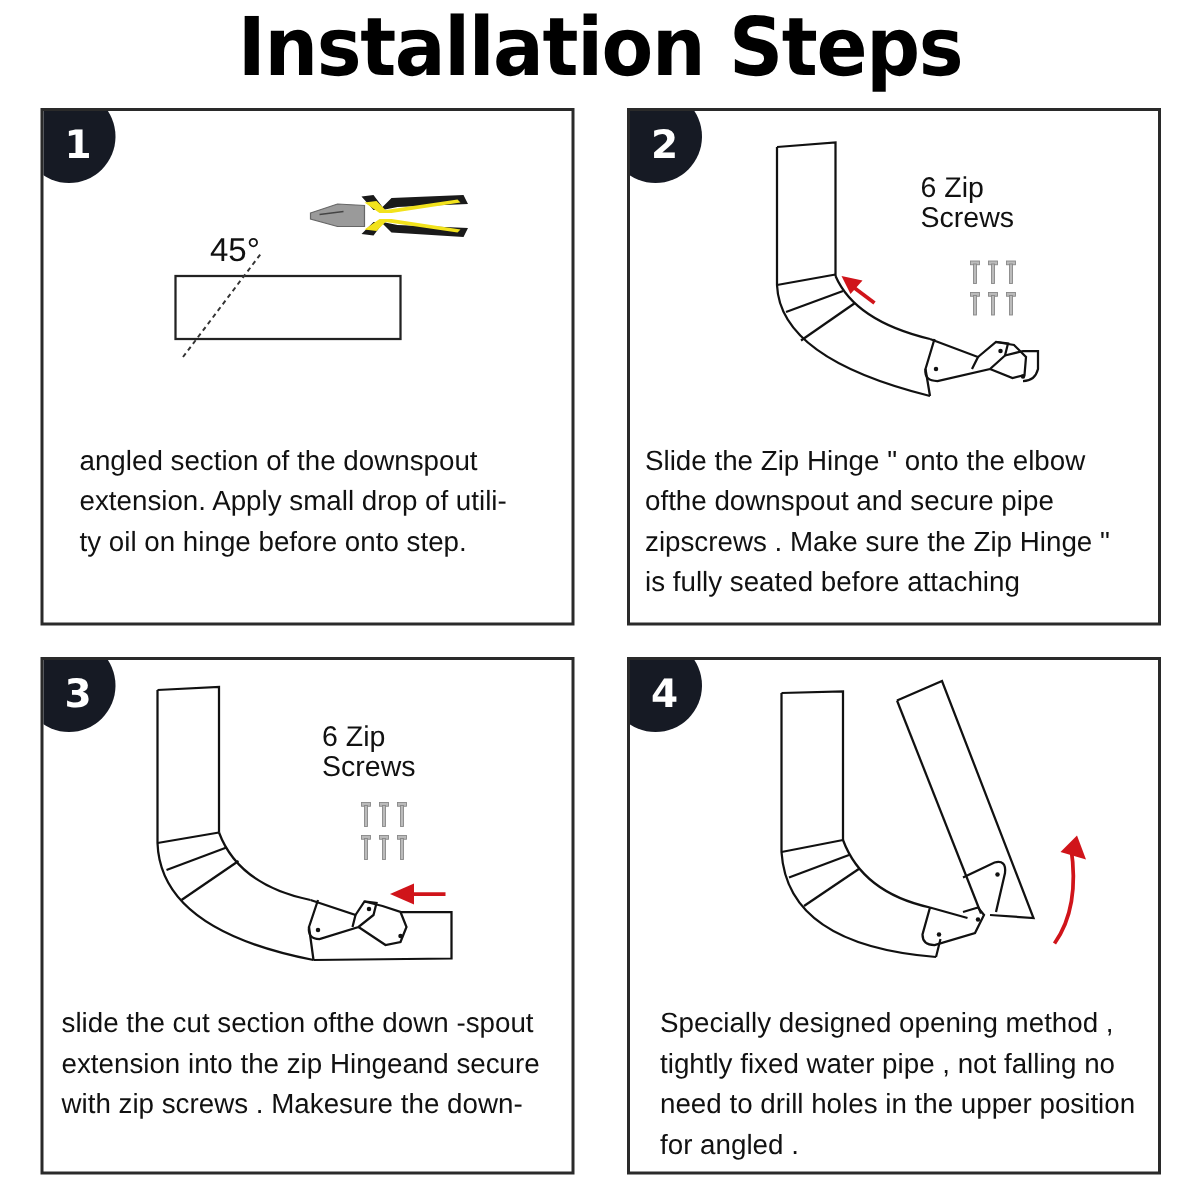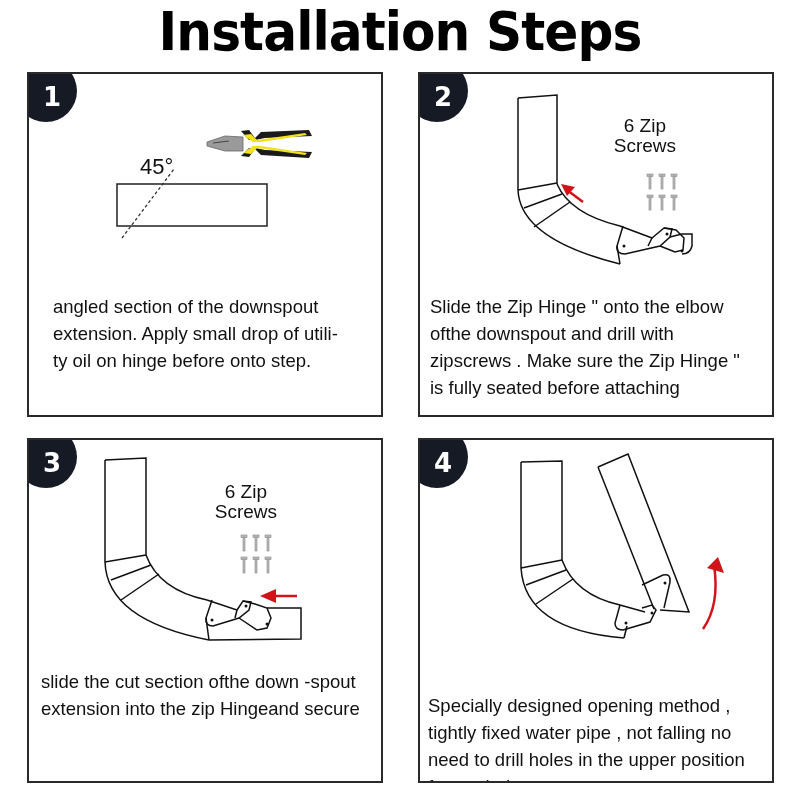--- a/index.html
+++ b/index.html
@@ -11,21 +11,21 @@
            color: #000; transform: scaleX(0.93); }
   .panel { position: absolute; border: 2px solid #2a2a2a; background: #fff; box-sizing: border-box; overflow: hidden; }
   .badge { position: absolute; left: -14px; top: -14px; width: 62px; height: 62px;
            border-radius: 50%; background: #161a24; color: #fff; font-weight: bold;
            font-family: "DejaVu Sans", sans-serif; font-size: 26px; line-height: 62px;
            text-align: center; }
   .badge span { position: relative; left: 6px; top: 6px; }
   .figure { position: absolute; left: 0; top: 0; }
   .desc { position: absolute; left: 24px; font-size: 18.5px; line-height: 27px; color: #111; white-space: nowrap; }
   .desc div { height: 27px; }
-  .screw-label { font-size: 19px; line-height: 20px; text-align: center; position: absolute; }
+  .screw-label { font-size: 19px; line-height: 20px; text-align: left; position: absolute; }
 </style>
 </head>
 <body>
 
 <div class="title">Installation Steps</div>
 
 <div class="panel" style="left:27px; top:72px; width:356px; height:345px;">
   <svg class="figure" width="356" height="220" viewBox="0 0 356 220">
     <rect x="88" y="110" width="150" height="42" fill="none" stroke="#222" stroke-width="1.5"></rect>
     <line x1="93" y1="164" x2="145" y2="95" stroke="#333" stroke-width="1.3" stroke-dasharray="3,2.5"></line>
@@ -85,21 +85,21 @@
         <rect x="253" y="123" width="2" height="13"></rect>
     </g>
   </svg>
   <div class="screw-label" style="right:96px; top:42px;">
     <div>6 Zip</div>
     <div>Screws</div>
   </div>
   <div class="badge"><span>2</span></div>
   <div class="desc" style="top:219px; left:10px;">
     <div>Slide the Zip Hinge " onto the elbow</div>
-    <div>ofthe downspout and drill with</div>
+    <div>ofthe downspout and secure pipe</div>
     <div>zipscrews . Make sure the Zip Hinge "</div>
     <div>is fully seated before attaching</div>
   </div>
 </div>
 
 <div class="panel" style="left:27px; top:438px; width:356px; height:345px;">
   <svg class="figure" width="356" height="220" viewBox="0 0 356 220">
     <g fill="none" stroke="#111" stroke-width="1.5">
       <path d="M76 20 L117 18 L117 115"></path>
       <path d="M76 20 L76 122"></path>
@@ -137,20 +137,21 @@
     </g>
   </svg>
   <div class="screw-label" style="right:104px; top:42px;">
     <div>6 Zip</div>
     <div>Screws</div>
   </div>
   <div class="badge"><span>3</span></div>
   <div class="desc" style="top:228px; left:12px;">
     <div>slide the cut section ofthe down -spout</div>
     <div>extension into the zip Hingeand secure</div>
+    <div>with zip screws . Makesure the down-</div>
   </div>
 </div>
 
 <div class="panel" style="left:418px; top:438px; width:356px; height:345px;">
   <svg class="figure" width="356" height="220" viewBox="0 0 356 220">
     <g fill="none" stroke="#111" stroke-width="1.5">
       <path d="M101 22 L142 21 L142 120"></path>
       <path d="M101 22 L101 128"></path>
       <path d="M101 128 Q105 190 204 198"></path>
       <path d="M142 120 Q155 155 200 165"></path>
@@ -166,19 +167,19 @@
     </g>
     <circle cx="206" cy="183" r="1.5" fill="#111"></circle>
     <circle cx="232" cy="173" r="1.5" fill="#111"></circle>
     <circle cx="245" cy="143" r="1.5" fill="#111"></circle>
     <g>
       <path d="M283 189 Q300 165 294 125" fill="none" stroke="#d0141a" stroke-width="2.5"></path>
       <polygon points="287,128 298,117 304,133" fill="#d0141a"></polygon>
     </g>
   </svg>
   <div class="badge"><span>4</span></div>
-  <div class="desc" style="top:228px; left:8px;margin-top:24px;">
+  <div class="desc" style="top:228px; left:20px;">
     <div>Specially designed opening method ,</div>
     <div>tightly fixed water pipe , not falling no</div>
     <div>need to drill holes in the upper position</div>
     <div>for angled .</div>
   </div>
 </div>
 
 </body></html>

